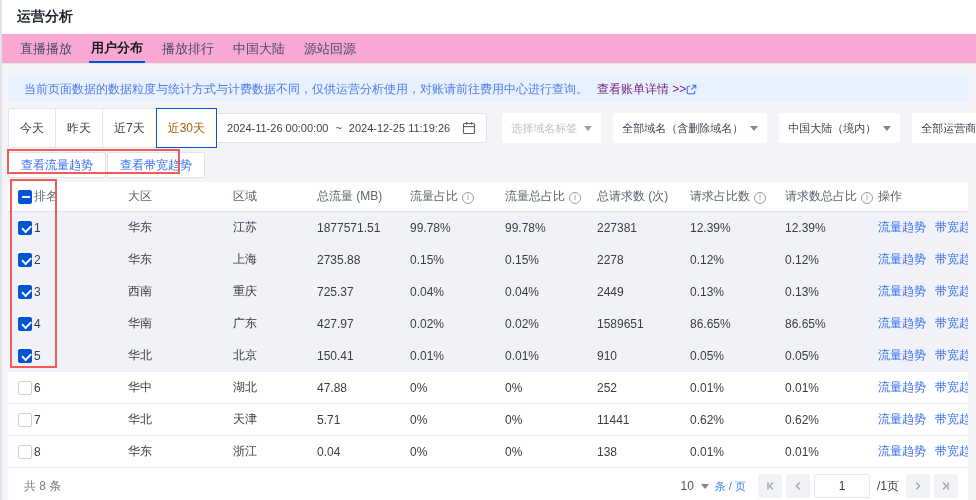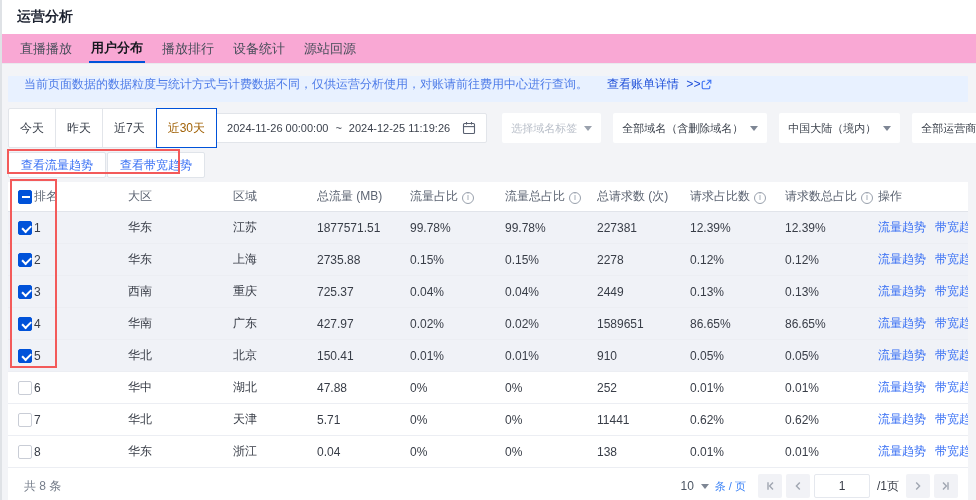--- a/index.html
+++ b/index.html
@@ -10,22 +10,22 @@
 
   .titlebar { height: 34px; display: flex; align-items: center; padding-left: 17px; background: #fff; }
   .title { font-size: 14px; font-weight: 700; color: #1c2230; }
 
   .tabbar { height: 30px; display: flex; align-items: stretch; padding-left: 18px; border-bottom: 1px solid #e8eaee; background: #f9a8d4; }
   .tab { font-size: 13px; color: #464d59; margin-right: 15px; display: flex; align-items: center; padding: 0 2px; cursor: pointer; white-space: nowrap; }
   .tab.active { color: #15181f; font-weight: 700; border-bottom: 2px solid #0052d9; }
 
   .content { background: #f3f4f7; height: 436px; padding: 12px 8px 0; }
 
-  .notice { height: 26px; background: #e8f1ff; display: flex; align-items: flex-start; padding: 0 16px; font-size: 12px; color: #4e7ce8; border-radius: 1px; white-space: nowrap; overflow: hidden; font-family: Liberation Mono, monospace; }
-  .notice-link { color: #1d4ed8; margin-left: 19px; display: inline-flex; align-items: center; gap: 0; cursor: pointer; }
+  .notice { height: 26px; background: #e8f1ff; display: flex; align-items: center; padding: 0 16px; font-size: 12px; color: #4e7ce8; border-radius: 1px; white-space: nowrap; overflow: hidden; }
+  .notice-link { color: #701a75; margin-left: 9px; display: inline-flex; align-items: center; gap: 0; cursor: pointer; }
 
   .filter-row { margin-top: 11px; height: 30px; display: flex; align-items: center; white-space: nowrap; }
   .qbtn { height: 40px; background: #fff; border: 1px solid #e2e5ea; display: flex; align-items: center; padding: 16px 11px; font-size: 12px; color: #3c424d; margin-left: -1px; cursor: pointer; position: relative; }
   .qbtn:first-child { margin-left: 0; border-radius: 2px 0 0 2px; }
   .qbtn.active { border-color: #0052d9; color: #a16207; z-index: 2; }
   .datebox { height: 30px; background: #fff; border: 1px solid #e2e5ea; margin-left: -1px; display: flex; align-items: center; padding: 0 10px; gap: 7px; font-size: 11px; color: #3c424d; border-radius: 0 2px 2px 0; cursor: pointer; }
   .select { height: 30px; background: #fff; display: flex; align-items: center; padding: 0 9px; font-size: 11px; color: #3c424d; border-radius: 2px; margin-left: 12px; cursor: pointer; }
   .select.placeholder { color: #b9bfc9; }
   .caret { width: 0; height: 0; border: 4px solid transparent; border-top: 5px solid #7e8694; margin-left: 7px; transform: translateY(2px); }
   .select.placeholder .caret { border-top-color: #9aa1ad; }
@@ -70,21 +70,21 @@
   <div class="edge-line"></div>
 
   <div class="titlebar">
     <span class="title">运营分析</span>
   </div>
 
   <div class="tabbar">
       <div class="tab">直播播放</div>
       <div class="tab active">用户分布</div>
       <div class="tab">播放排行</div>
-      <div class="tab">设备统计</div>
+      <div class="tab">中国大陆</div>
       <div class="tab">源站回源</div>
     </div>
 
   <div class="content">
 
     <div class="notice">
       <span>当前页面数据的数据粒度与统计方式与计费数据不同，仅供运营分析使用，对账请前往费用中心进行查询。</span>
       <span class="notice-link">
         <span>查看账单详情 &gt;&gt;</span>
         <svg width="11" height="11" viewBox="0 0 11 11">

